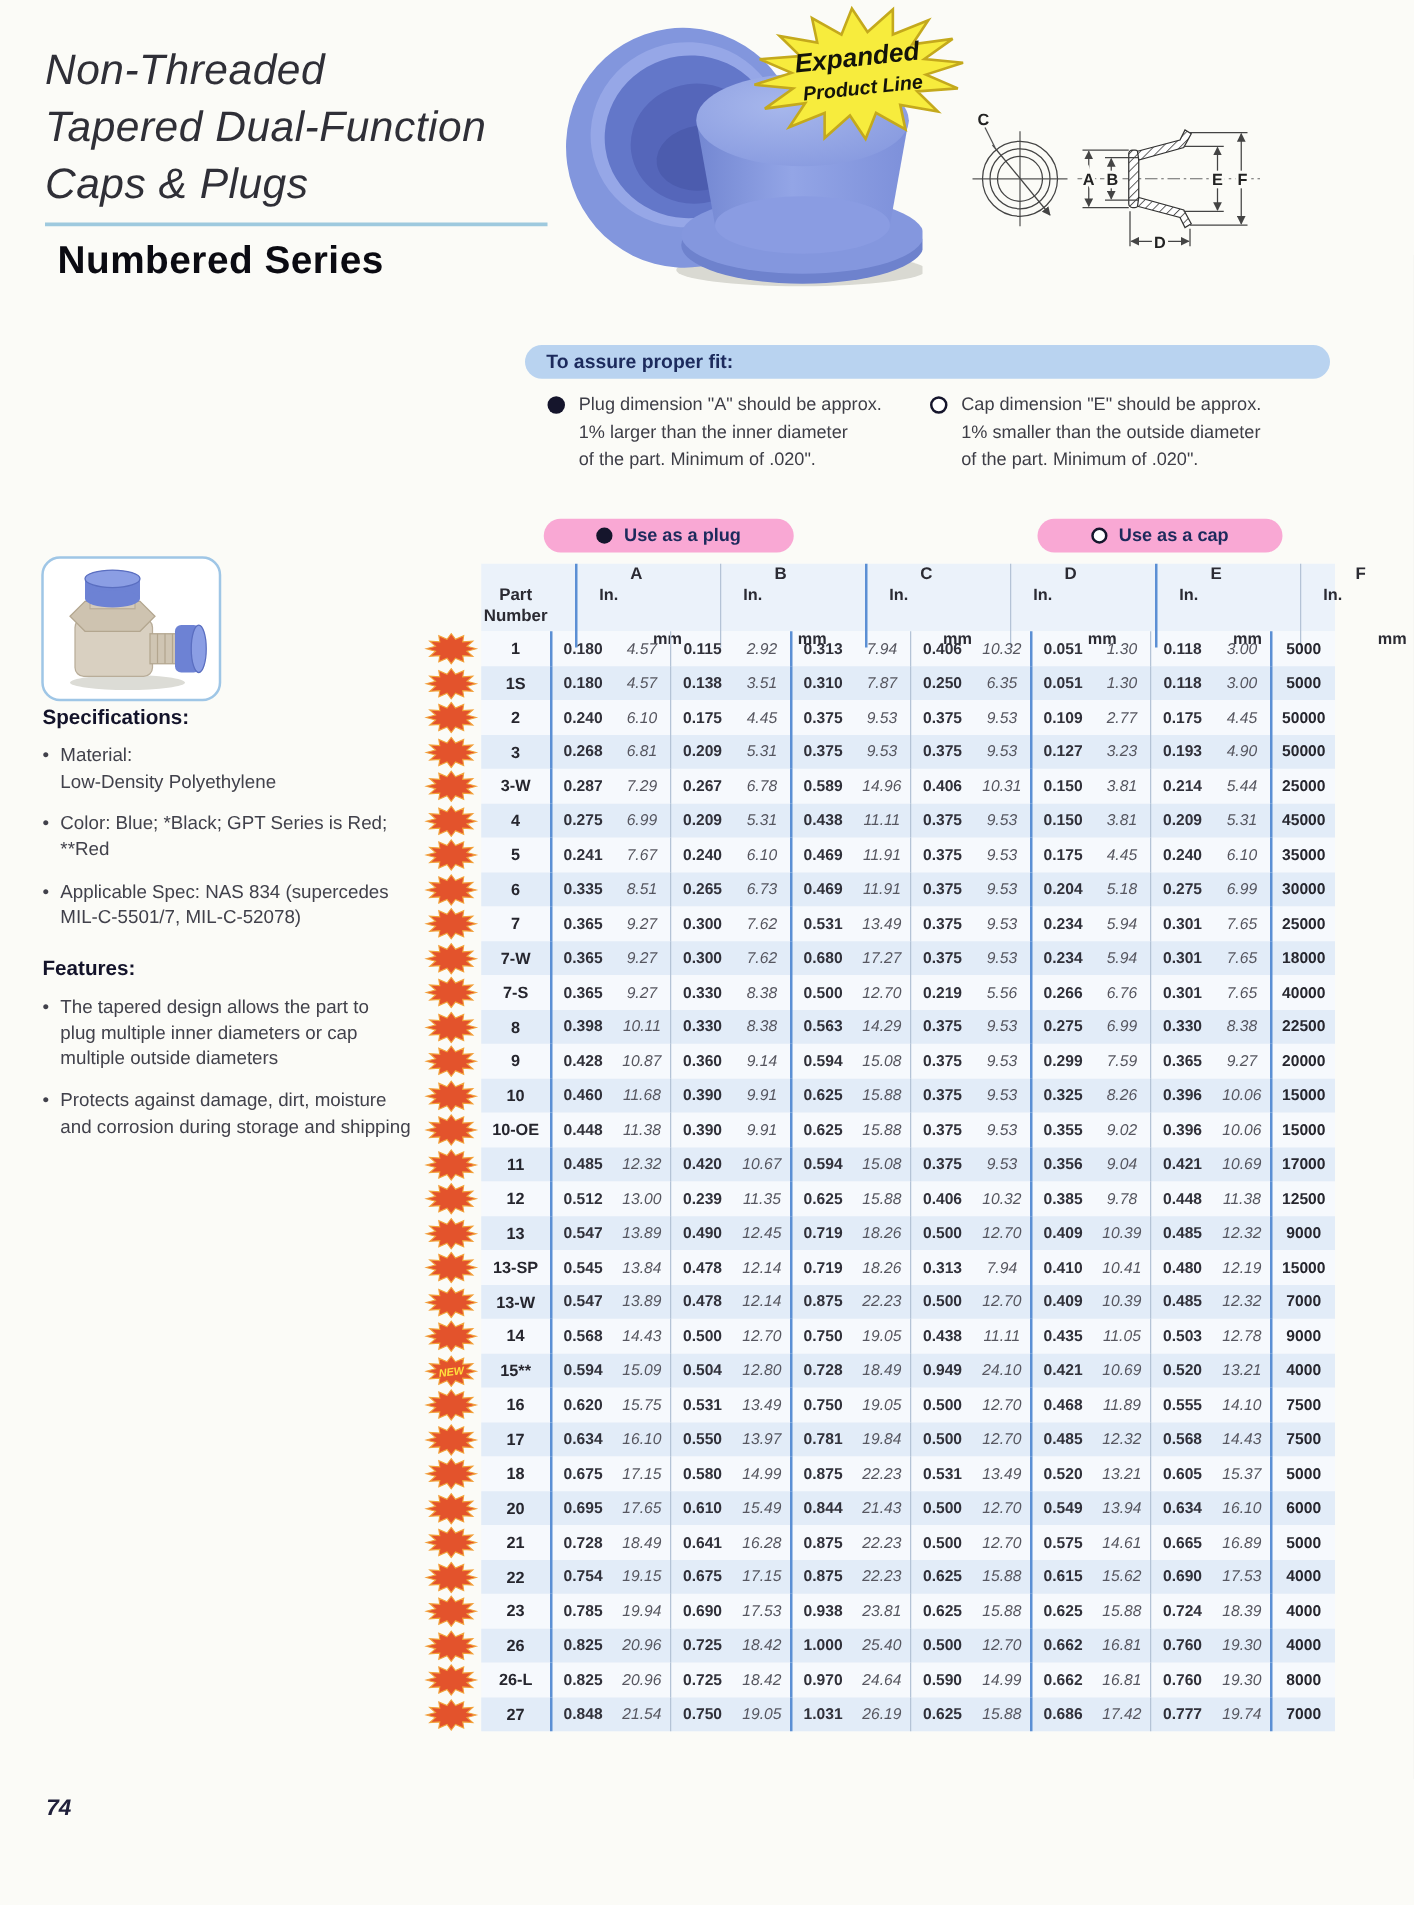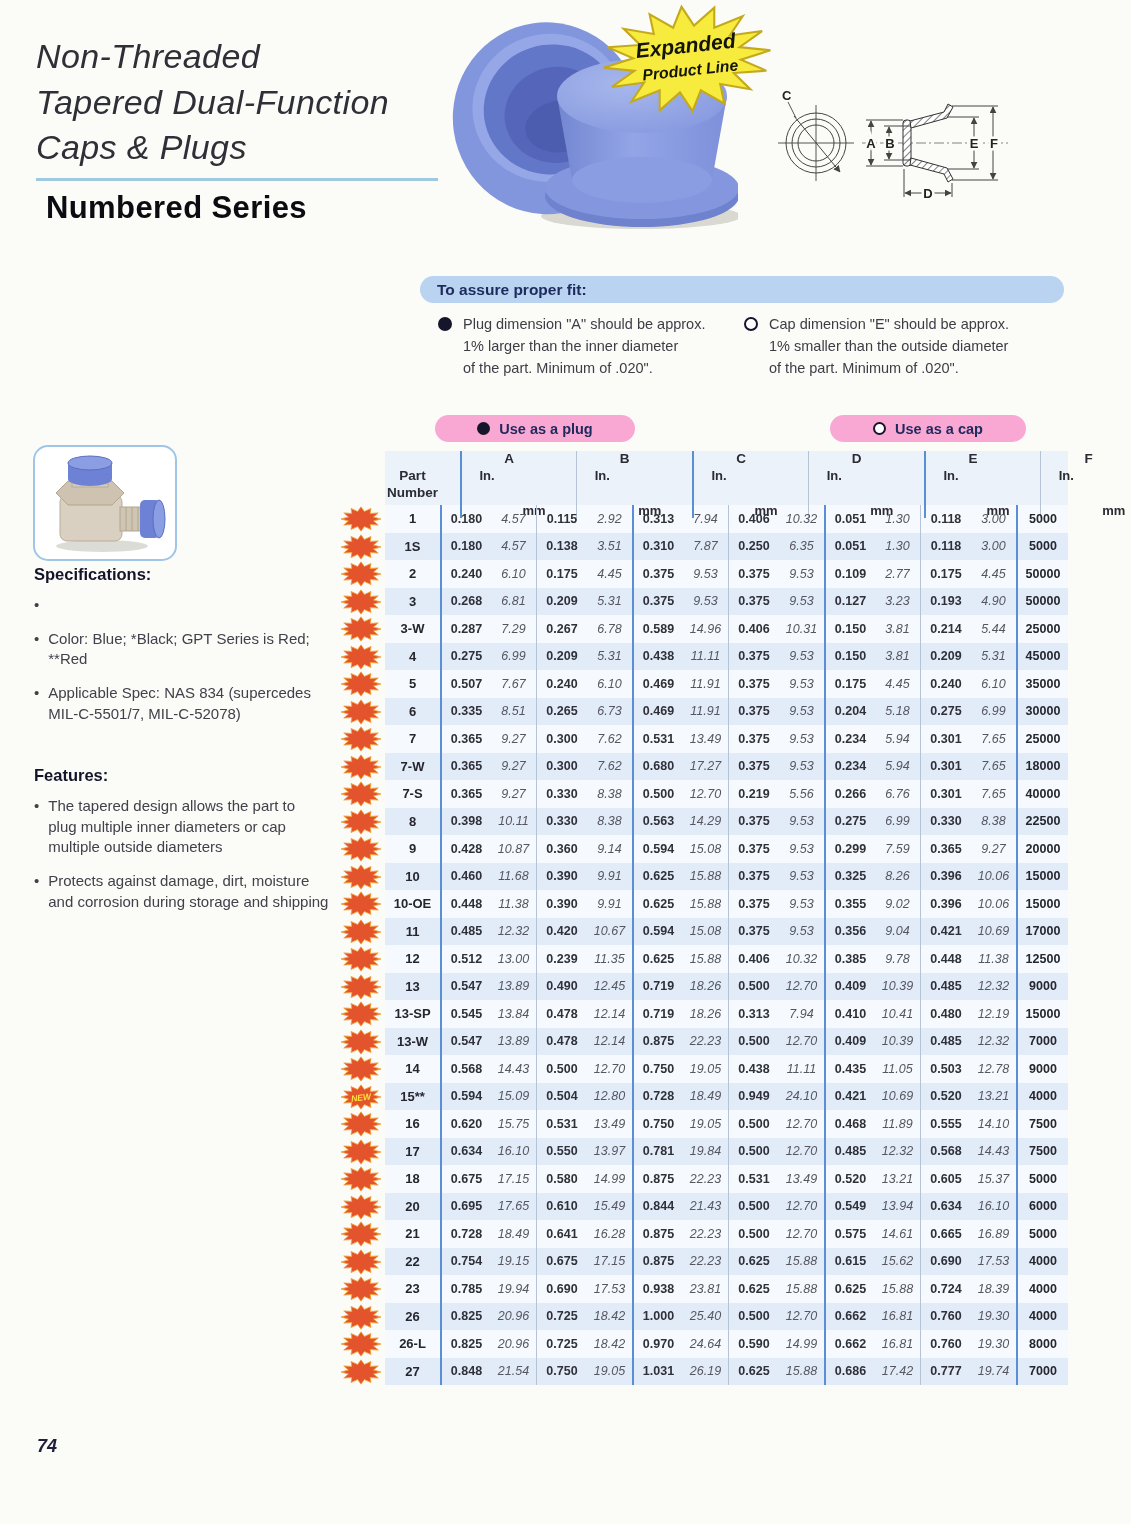--- a/index.html
+++ b/index.html
@@ -216,20 +216,24 @@
         <ellipse cx="117" cy="66" rx="6" ry="19" fill="#8b9ee4" stroke="#5a6ec0"></ellipse>
       </g>
     </svg>
   </div>
 
   <div class="side-block spec">
     <div class="side-heading">Specifications:</div>
     <ul class="side-list">
         <li>
           <span class="bullet">•</span>
+          <span>
+            <div>Material:</div>
+            <div>Low-Density Polyethylene</div>
+          </span>
         </li>
         <li>
           <span class="bullet">•</span>
           <span>
             <div>Color: Blue; *Black; GPT Series is Red;</div>
             <div>**Red</div>
           </span>
         </li>
         <li>
           <span class="bullet">•</span>
@@ -467,21 +471,21 @@
     </div>
 
     <div class="trow">
       <div class="cell c-part">
         <svg class="new-star" hidden="" viewBox="0 0 48 30">
           <polygon points="47,15 38.5,17.3 43.9,22 34.6,21.4 35.5,27.1 27.9,23.7 24,29 20.1,23.7 12.5,27.1 13.4,21.4 4.1,22 9.5,17.3 1,15 9.5,12.7 4.1,8 13.4,8.6 12.5,2.9 20.1,6.3 24,1 27.9,6.3 35.5,2.9 34.6,8.6 43.9,8 38.5,12.7" fill="#e3532c" stroke="#f2a23a" stroke-width="1"></polygon>
           <text class="new-text" x="24" y="19" text-anchor="middle" font-size="10" font-weight="bold" font-style="italic" fill="#ffe23e" transform="rotate(-7 24 15)"></text>
         </svg>
         <span class="part-label">5</span>
       </div>
-      <div class="cell c-val v-in b-blue">0.507</div>
+      <div class="cell c-val v-in b-blue">0.241</div>
       <div class="cell c-val v-mm">7.67</div>
       <div class="cell c-val v-in b-gray">0.240</div>
       <div class="cell c-val v-mm">6.10</div>
       <div class="cell c-val v-in b-blue">0.469</div>
       <div class="cell c-val v-mm">11.91</div>
       <div class="cell c-val v-in b-gray">0.375</div>
       <div class="cell c-val v-mm">9.53</div>
       <div class="cell c-val v-in b-blue">0.175</div>
       <div class="cell c-val v-mm">4.45</div>
       <div class="cell c-val v-in b-gray">0.240</div>

